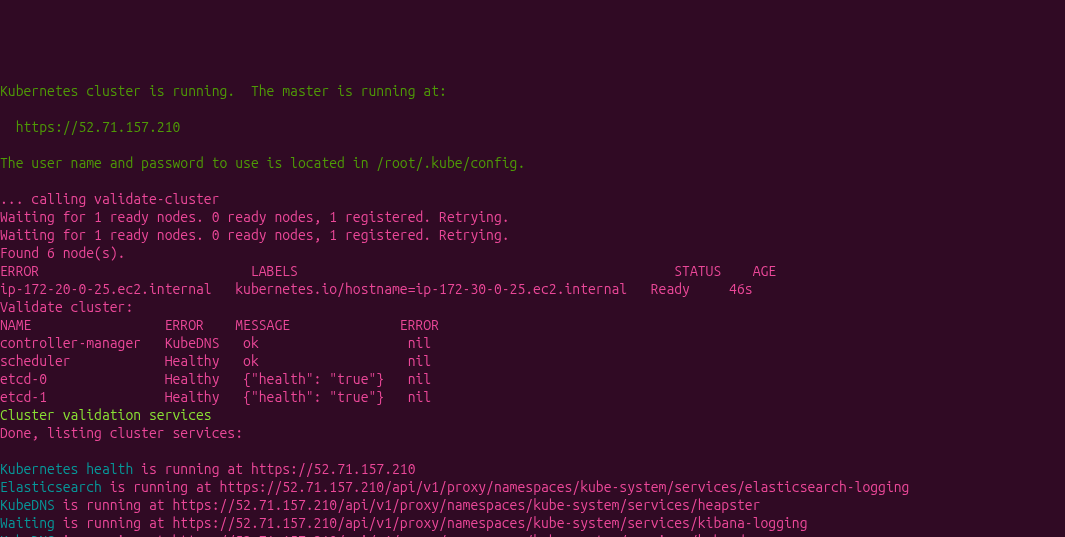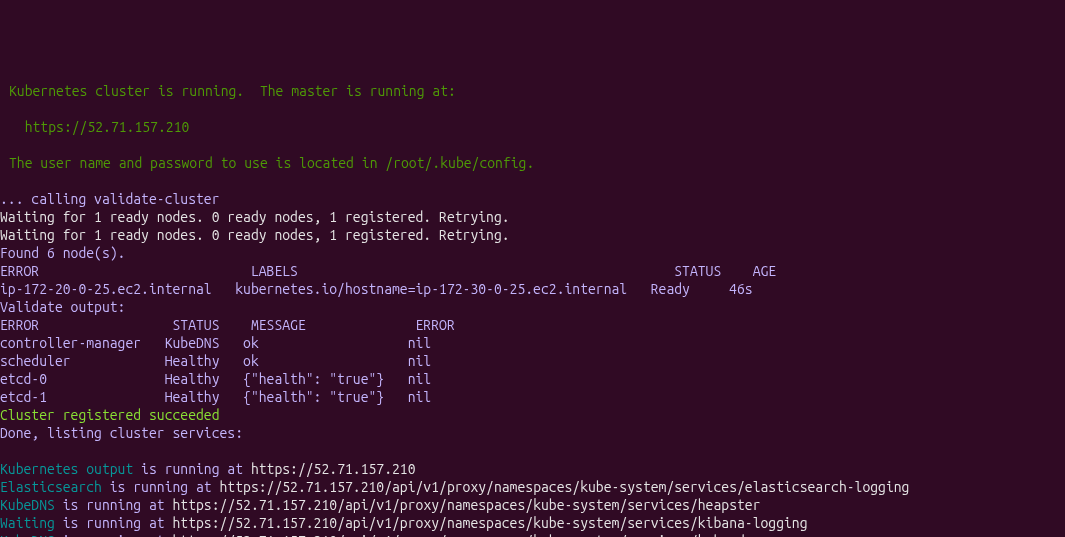--- a/index.html
+++ b/index.html
@@ -8,53 +8,53 @@
       color: #ffffff;
       font-family: "Ubuntu Mono", "DejaVu Sans Mono", "Consolas", monospace;
       font-size: 14px;
       line-height: 18px;
       padding: 10px 0 10px 0;
       white-space: pre;
       width: 1065px;
       height: 537px;
       overflow: hidden;
     }
-    .green { color: #4e9a06; padding-left: 9px; }
+    .green { color: #4e9a06; }
     .yellow-green { color: #8ae234; }
-    .olive { color: #e5e5e5; }
+    .olive { color: #ec4899; }
     .cyan { color: #06989a; }
-    .white { color: #c4b5fd; }
+    .white { color: #ec4899; }
   </style>
 </head>
 <body>
 
 
 
 <span class="green">Kubernetes cluster is running.  The master is running at:</span>
 <span>
 </span><span class="green">  https://52.71.157.210</span>
 <span>
 </span><span class="green">The user name and password to use is located in /root/.kube/config.</span>
 <span>
 </span><span class="white">... calling validate-cluster</span>
 <span class="olive">Waiting for 1 ready nodes. 0 ready nodes, 1 registered. Retrying.</span>
 <span class="olive">Waiting for 1 ready nodes. 0 ready nodes, 1 registered. Retrying.</span>
 <span class="white">Found 6 node(s).</span>
 <span class="white">ERROR                           LABELS                                                STATUS    AGE</span>
 <span class="white">ip-172-20-0-25.ec2.internal   kubernetes.io/hostname=ip-172-30-0-25.ec2.internal   Ready     46s</span>
-<span class="white">Validate output:</span>
-<span class="white">ERROR                 STATUS    MESSAGE              ERROR</span>
+<span class="white">Validate cluster:</span>
+<span class="white">NAME                 ERROR    MESSAGE              ERROR</span>
 <span class="white">controller-manager   KubeDNS   ok                   nil</span>
 <span class="white">scheduler            Healthy   ok                   nil</span>
 <span class="white">etcd-0               Healthy   {"health": "true"}   nil</span>
 <span class="white">etcd-1               Healthy   {"health": "true"}   nil</span>
-<span class="yellow-green">Cluster registered succeeded</span>
+<span class="yellow-green">Cluster validation services</span>
 <span class="white">Done, listing cluster services:</span>
 <span>
-</span><span class="cyan">Kubernetes output</span><span class="white"> is running at </span><span class="olive">https://52.71.157.210</span>
+</span><span class="cyan">Kubernetes health</span><span class="white"> is running at </span><span class="olive">https://52.71.157.210</span>
 <span class="cyan">Elasticsearch</span><span class="white"> is running at </span><span class="olive">https://52.71.157.210/api/v1/proxy/namespaces/kube-system/services/elasticsearch-logging</span>
 <span class="cyan">KubeDNS</span><span class="white"> is running at </span><span class="olive">https://52.71.157.210/api/v1/proxy/namespaces/kube-system/services/heapster</span>
 <span class="cyan">Waiting</span><span class="white"> is running at </span><span class="olive">https://52.71.157.210/api/v1/proxy/namespaces/kube-system/services/kibana-logging</span>
 <span class="cyan">KubeDNS</span><span class="white"> is running at </span><span class="olive">https://52.71.157.210/api/v1/proxy/namespaces/kube-system/services/kube-dns</span>
 
 
 
 
 
 

